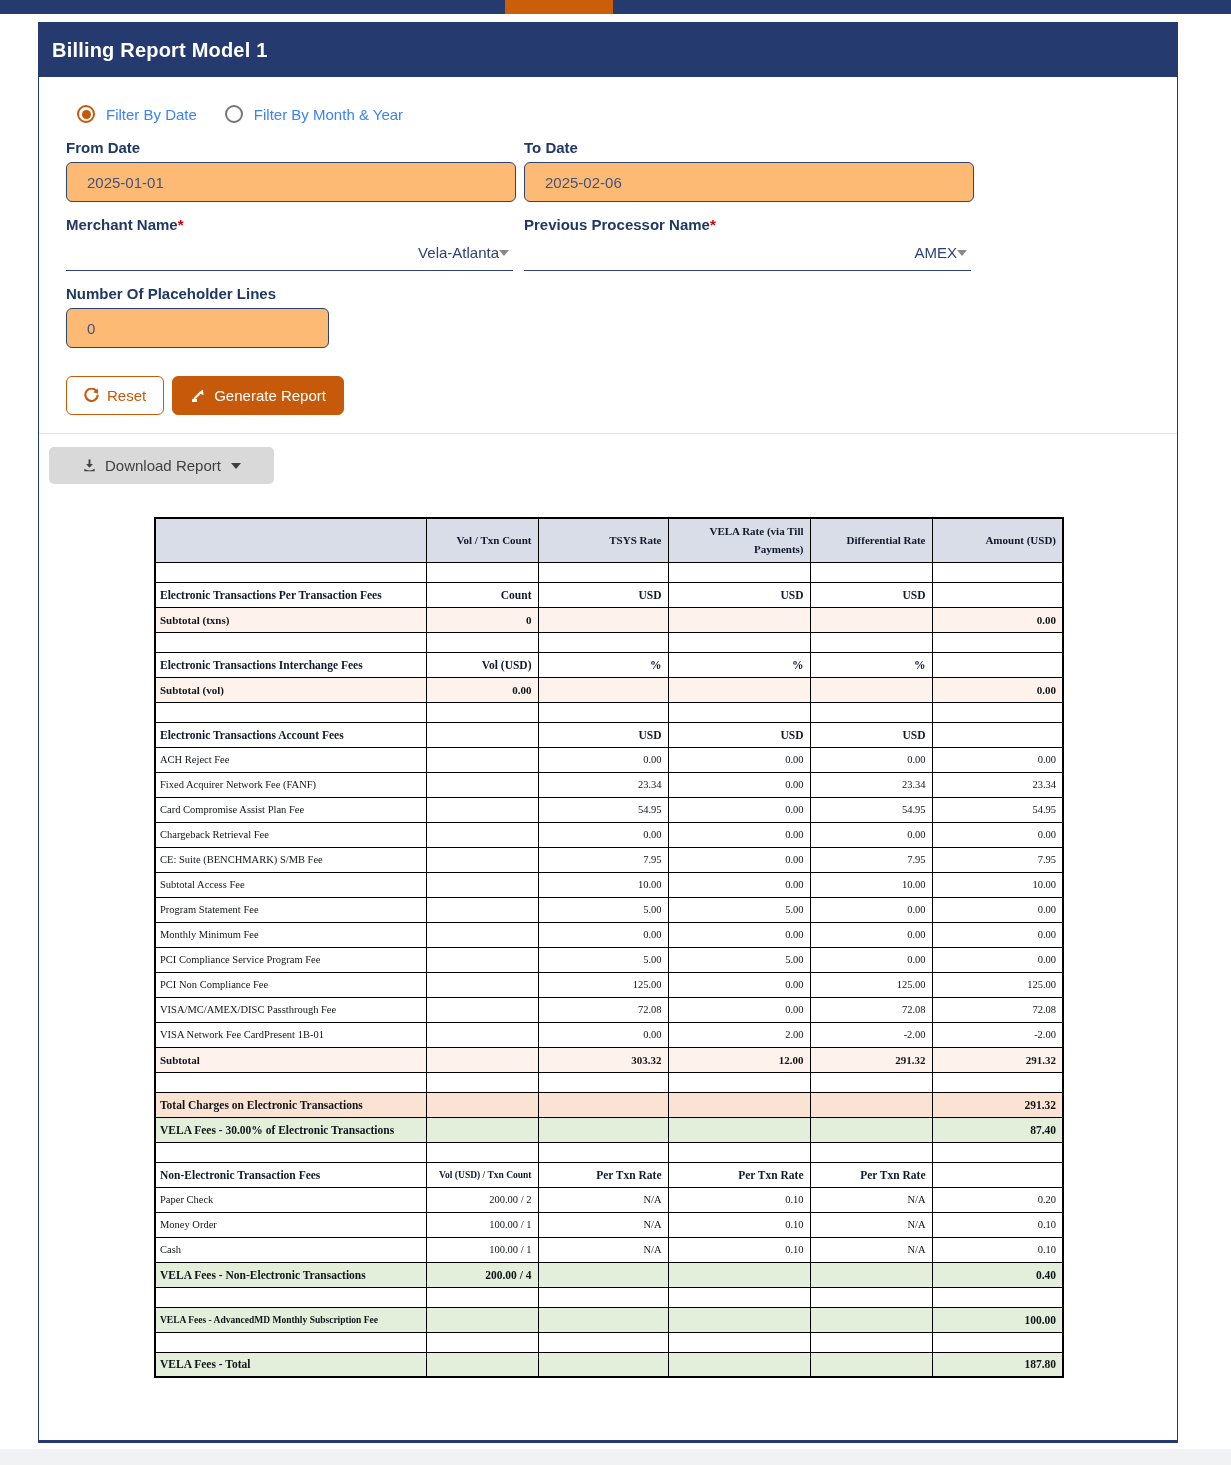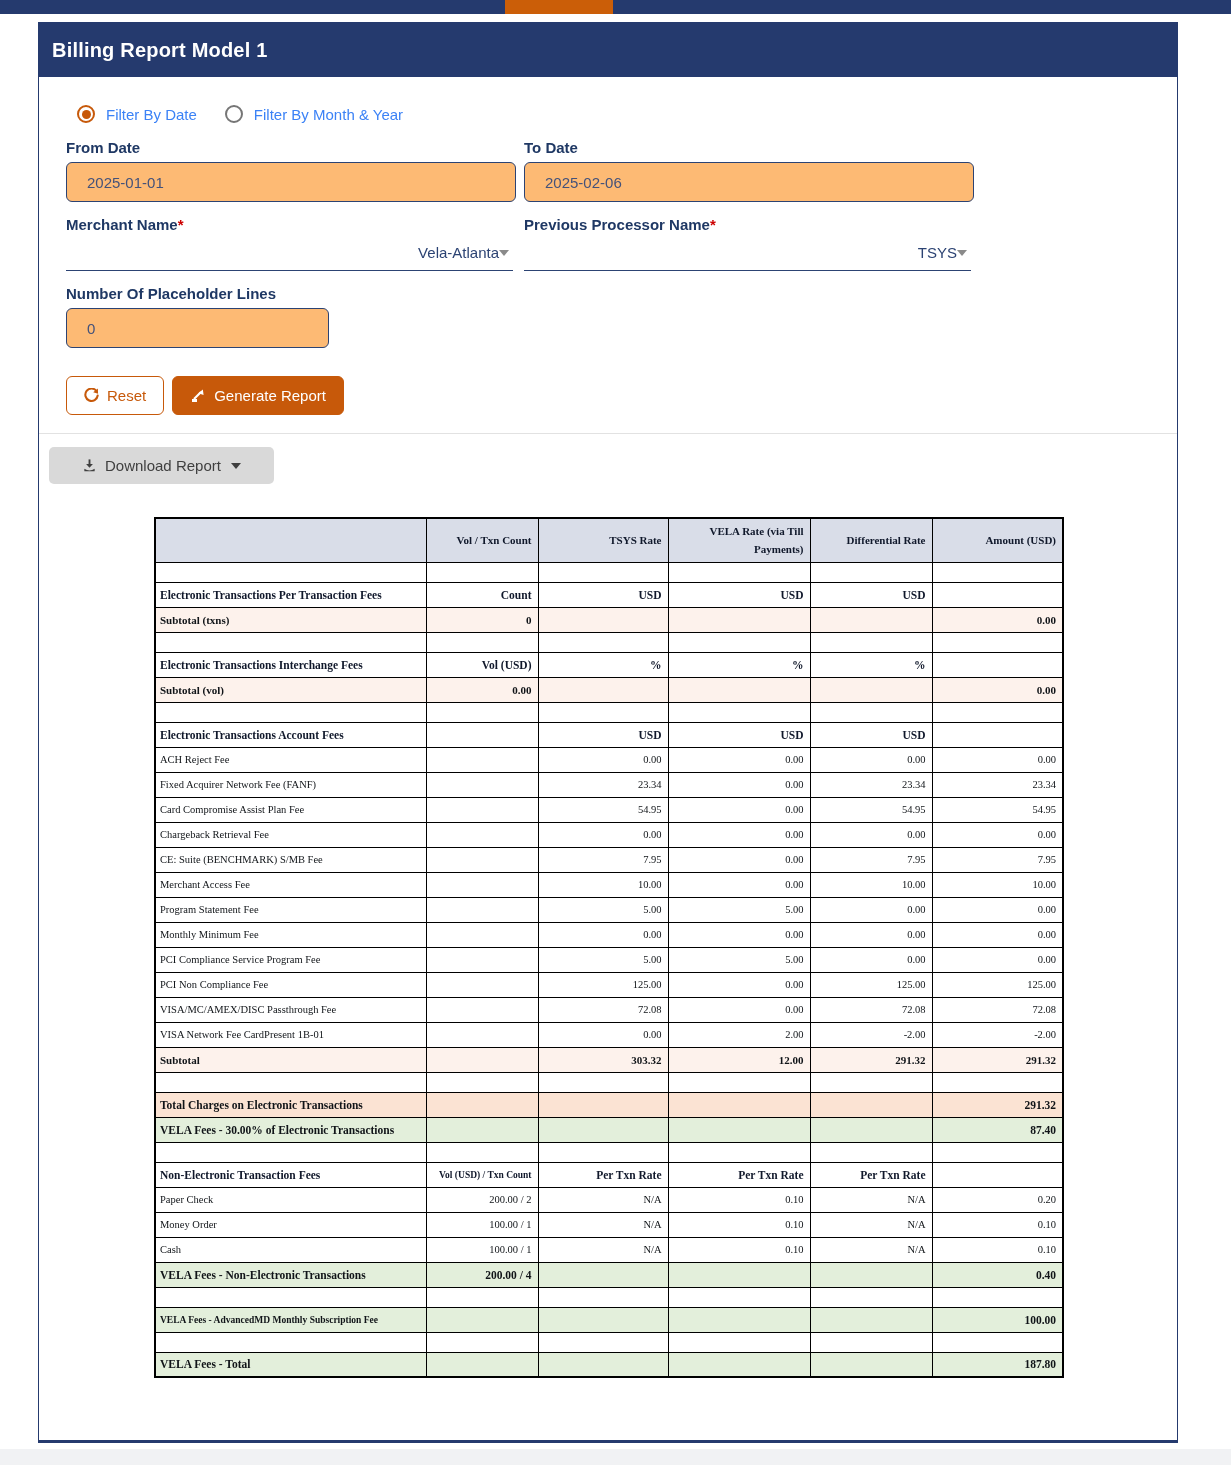--- a/index.html
+++ b/index.html
@@ -116,21 +116,21 @@
       <div>
         <label class="field-label"><span>Merchant Name</span><span class="req">*</span></label>
         <div class="select">
           <span class="select-value">Vela-Atlanta</span>
           <span class="caret-gray"></span>
         </div>
       </div>
       <div>
         <label class="field-label"><span>Previous Processor Name</span><span class="req">*</span></label>
         <div class="select">
-          <span class="select-value">TSYS</span>
+          <span class="select-value">AMEX</span>
           <span class="caret-gray"></span>
         </div>
       </div>
 
       <div>
         <label class="field-label">Number Of Placeholder Lines</label>
         <input class="text-input short" type="text" value="0" style="">
       </div>
     </div>
 
@@ -284,21 +284,21 @@
           </tr>
           <tr class="row-data">
             <td class="c0">CE: Suite (BENCHMARK) S/MB Fee</td>
             <td class="c1"></td>
             <td class="c2">7.95</td>
             <td class="c3">0.00</td>
             <td class="c4">7.95</td>
             <td class="c5">7.95</td>
           </tr>
           <tr class="row-data">
-            <td class="c0">Merchant Access Fee</td>
+            <td class="c0">Subtotal Access Fee</td>
             <td class="c1"></td>
             <td class="c2">10.00</td>
             <td class="c3">0.00</td>
             <td class="c4">10.00</td>
             <td class="c5">10.00</td>
           </tr>
           <tr class="row-data">
             <td class="c0">Program Statement Fee</td>
             <td class="c1"></td>
             <td class="c2">5.00</td>

